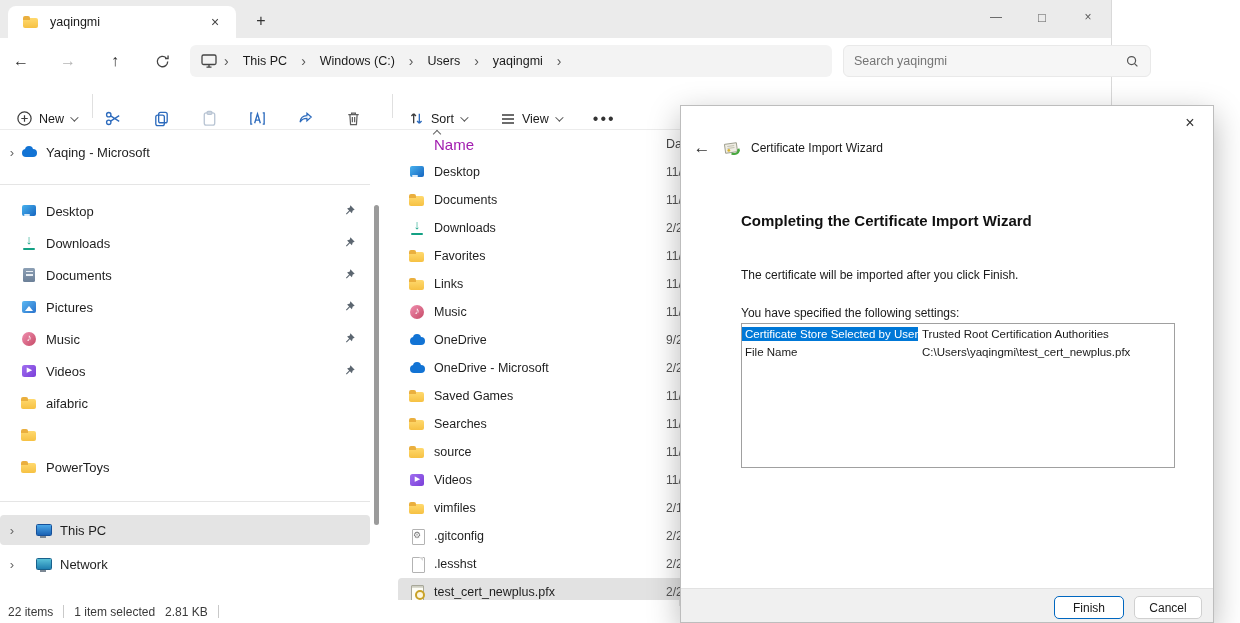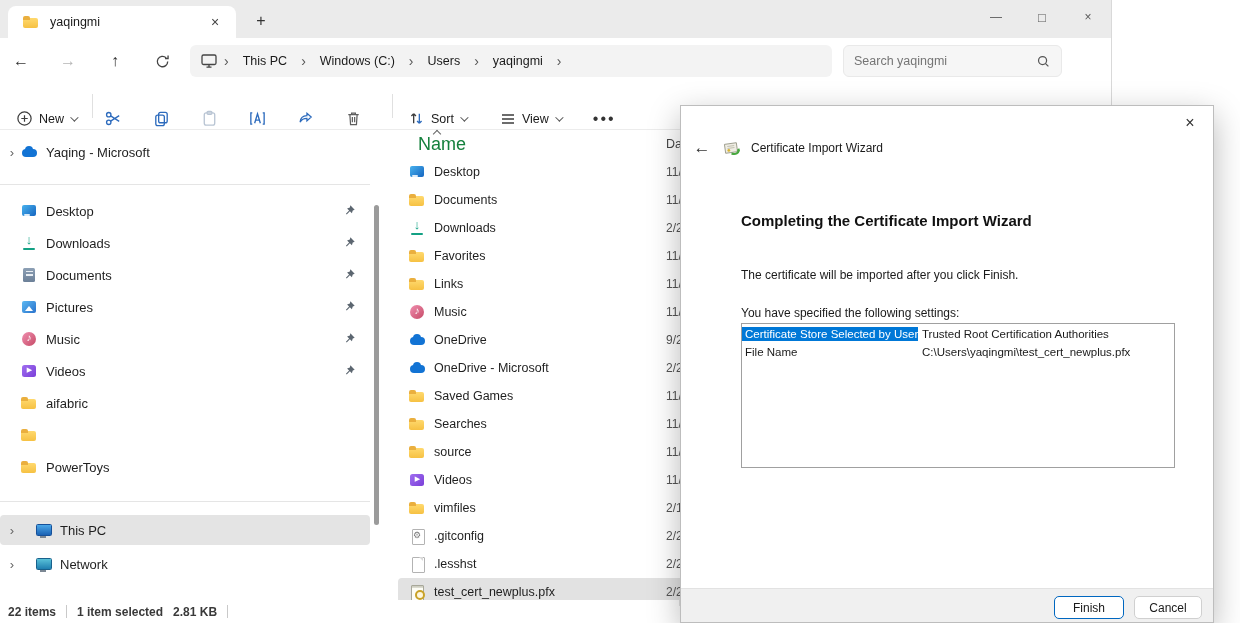--- a/index.html
+++ b/index.html
@@ -17,21 +17,21 @@
   .winbtn { width:46px; height:34px; display:flex; align-items:center; justify-content:center; font-size:12px; color:#5a5a5a; }
   .winbtn.max { font-size:13px; }
 
   .addressbar { position:absolute; left:0; top:38px; width:100%; height:46px; background:#fff; }
   .navbtn { position:absolute; top:10px; width:26px; height:26px; display:flex; align-items:center; justify-content:center; font-size:16px; color:#333; }
   .navbtn.disabled { color:#b5b5b5; }
   .crumb-pill { position:absolute; left:190px; top:7px; width:642px; height:32px; background:#f3f3f3; border-radius:6px; display:flex; align-items:center; padding:0 10px; }
   .crumb { display:flex; align-items:center; font-size:12.5px; color:#1a1a1a; }
   .crumb-label { padding:3px 8px; border-radius:4px; }
   .crumb-sep { color:#555; font-size:14px; padding:0 6px; }
-  .search-pill { position:absolute; left:843px; top:7px; width:219px; height:32px; background:#f6f6f6; border:1px solid #e9e9e9; border-radius:6px; display:flex; align-items:center; padding:0 10px; }
+  .search-pill { position:absolute; left:843px; top:7px; width:308px; height:32px; background:#f6f6f6; border:1px solid #e9e9e9; border-radius:6px; display:flex; align-items:center; padding:0 10px; }
   .search-pill input { border:none; outline:none; background:transparent; flex:1; font-size:12.5px; color:#333; font-family:"Liberation Sans",sans-serif; }
 
   .commandbar { position:absolute; left:0; top:84px; width:100%; height:46px; background:#fff; border-bottom:1px solid #ececec; }
   .cmd-group { position:absolute; top:12px; height:45px; display:flex; align-items:center; }
   .cmd-btn { display:flex; align-items:center; gap:6px; padding:6px 8px; border-radius:4px; font-size:12.5px; color:#1a1a1a; }
   .cmd-ico { width:34px; height:34px; display:flex; align-items:center; justify-content:center; border-radius:4px; }
   .vsep { position:absolute; top:10px; width:1px; height:24px; background:#e0e0e0; }
   .caret { width:6px; height:6px; border-right:1.3px solid #555; border-bottom:1.3px solid #555; transform:rotate(45deg) translateY(-2px); display:inline-block; }
   .more-dots { font-size:16px; letter-spacing:2px; color:#333; }
   .details-frag { position:absolute; left:1022px; top:94px; height:26px; display:flex; align-items:center; gap:6px; font-size:12.5px; color:#1a1a1a; overflow:hidden; }
@@ -47,29 +47,29 @@
   .folder-list { margin-top:0; }
   .tree-list { margin-top:13px; }
   .tree-row { display:flex; align-items:center; height:30px; padding-left:4px; border-radius:4px; margin-bottom:4px; }
   .tree-row.selected { background:#e4e4e4; }
   .pin-ico { margin-right:14px; }
   .scroll-thumb { position:absolute; left:374px; top:205px; width:5px; height:320px; background:#9b9b9b; border-radius:3px; }
 
   
   .filelist { position:absolute; left:398px; top:130px; width:300px; }
   .fl-header { position:relative; height:28px; display:flex; align-items:center; }
-  .fl-header .colname { font-size:18px; color:#15803d; margin-left:20px; }
+  .fl-header .colname { font-size:15px; color:#a21caf; margin-left:36px; }
   .fl-header .coldate { position:absolute; left:268px; font-size:12.5px; color:#444; }
   .chev-up { position:absolute; left:36px; top:1px; width:6px; height:6px; border-left:1.2px solid #666; border-top:1.2px solid #666; transform:rotate(45deg); }
   .file-row { position:relative; display:flex; align-items:center; height:28px; padding-left:10px; border-radius:4px; }
   .file-row.selected { background:#e2e2e2; }
   .file-name { font-size:12.5px; color:#1f1f1f; margin-left:8px; white-space:nowrap; }
   .file-date { position:absolute; left:268px; font-size:12px; color:#555; white-space:nowrap; }
 
-  .statusbar { position:absolute; left:0; bottom:0; width:679px; height:23px; display:flex; align-items:center; gap:10px; padding-left:8px; font-size:12px; color:#3a3a3a; background:#fff;font-weight:bold; }
+  .statusbar { position:absolute; left:0; bottom:0; width:679px; height:23px; display:flex; align-items:center; gap:10px; padding-left:8px; font-size:12px; color:#3a3a3a; background:#fff; }
   .st-sep { width:1px; height:13px; background:#c9c9c9; }
 
   
   .ic { width:18px; height:18px; position:relative; display:inline-block; flex:0 0 18px; }
   .ic-folder::before { content:""; position:absolute; left:1px; top:5px; width:15px; height:10px; background:linear-gradient(#ffd96e,#f6c143); border-radius:2px; }
   .ic-folder::after { content:""; position:absolute; left:1px; top:3px; width:7px; height:4px; background:#eaaf3e; border-radius:2px 2px 0 0; }
   .ic-desktop::before { content:""; position:absolute; left:2px; top:3px; width:14px; height:11px; border-radius:2px; background:linear-gradient(135deg,#49b2ee,#1565c0); }
   .ic-desktop::after { content:""; position:absolute; left:3.5px; bottom:4.5px; width:6px; height:2px; background:rgba(255,255,255,.85); border-radius:1px; }
   .ic-downloads::before { content:"↓"; position:absolute; left:0; right:0; top:-2px; text-align:center; color:#13a184; font-size:13px; font-weight:bold; }
   .ic-downloads::after { content:""; position:absolute; left:3px; right:3px; bottom:2px; height:2px; background:#13a184; border-radius:1px; }

